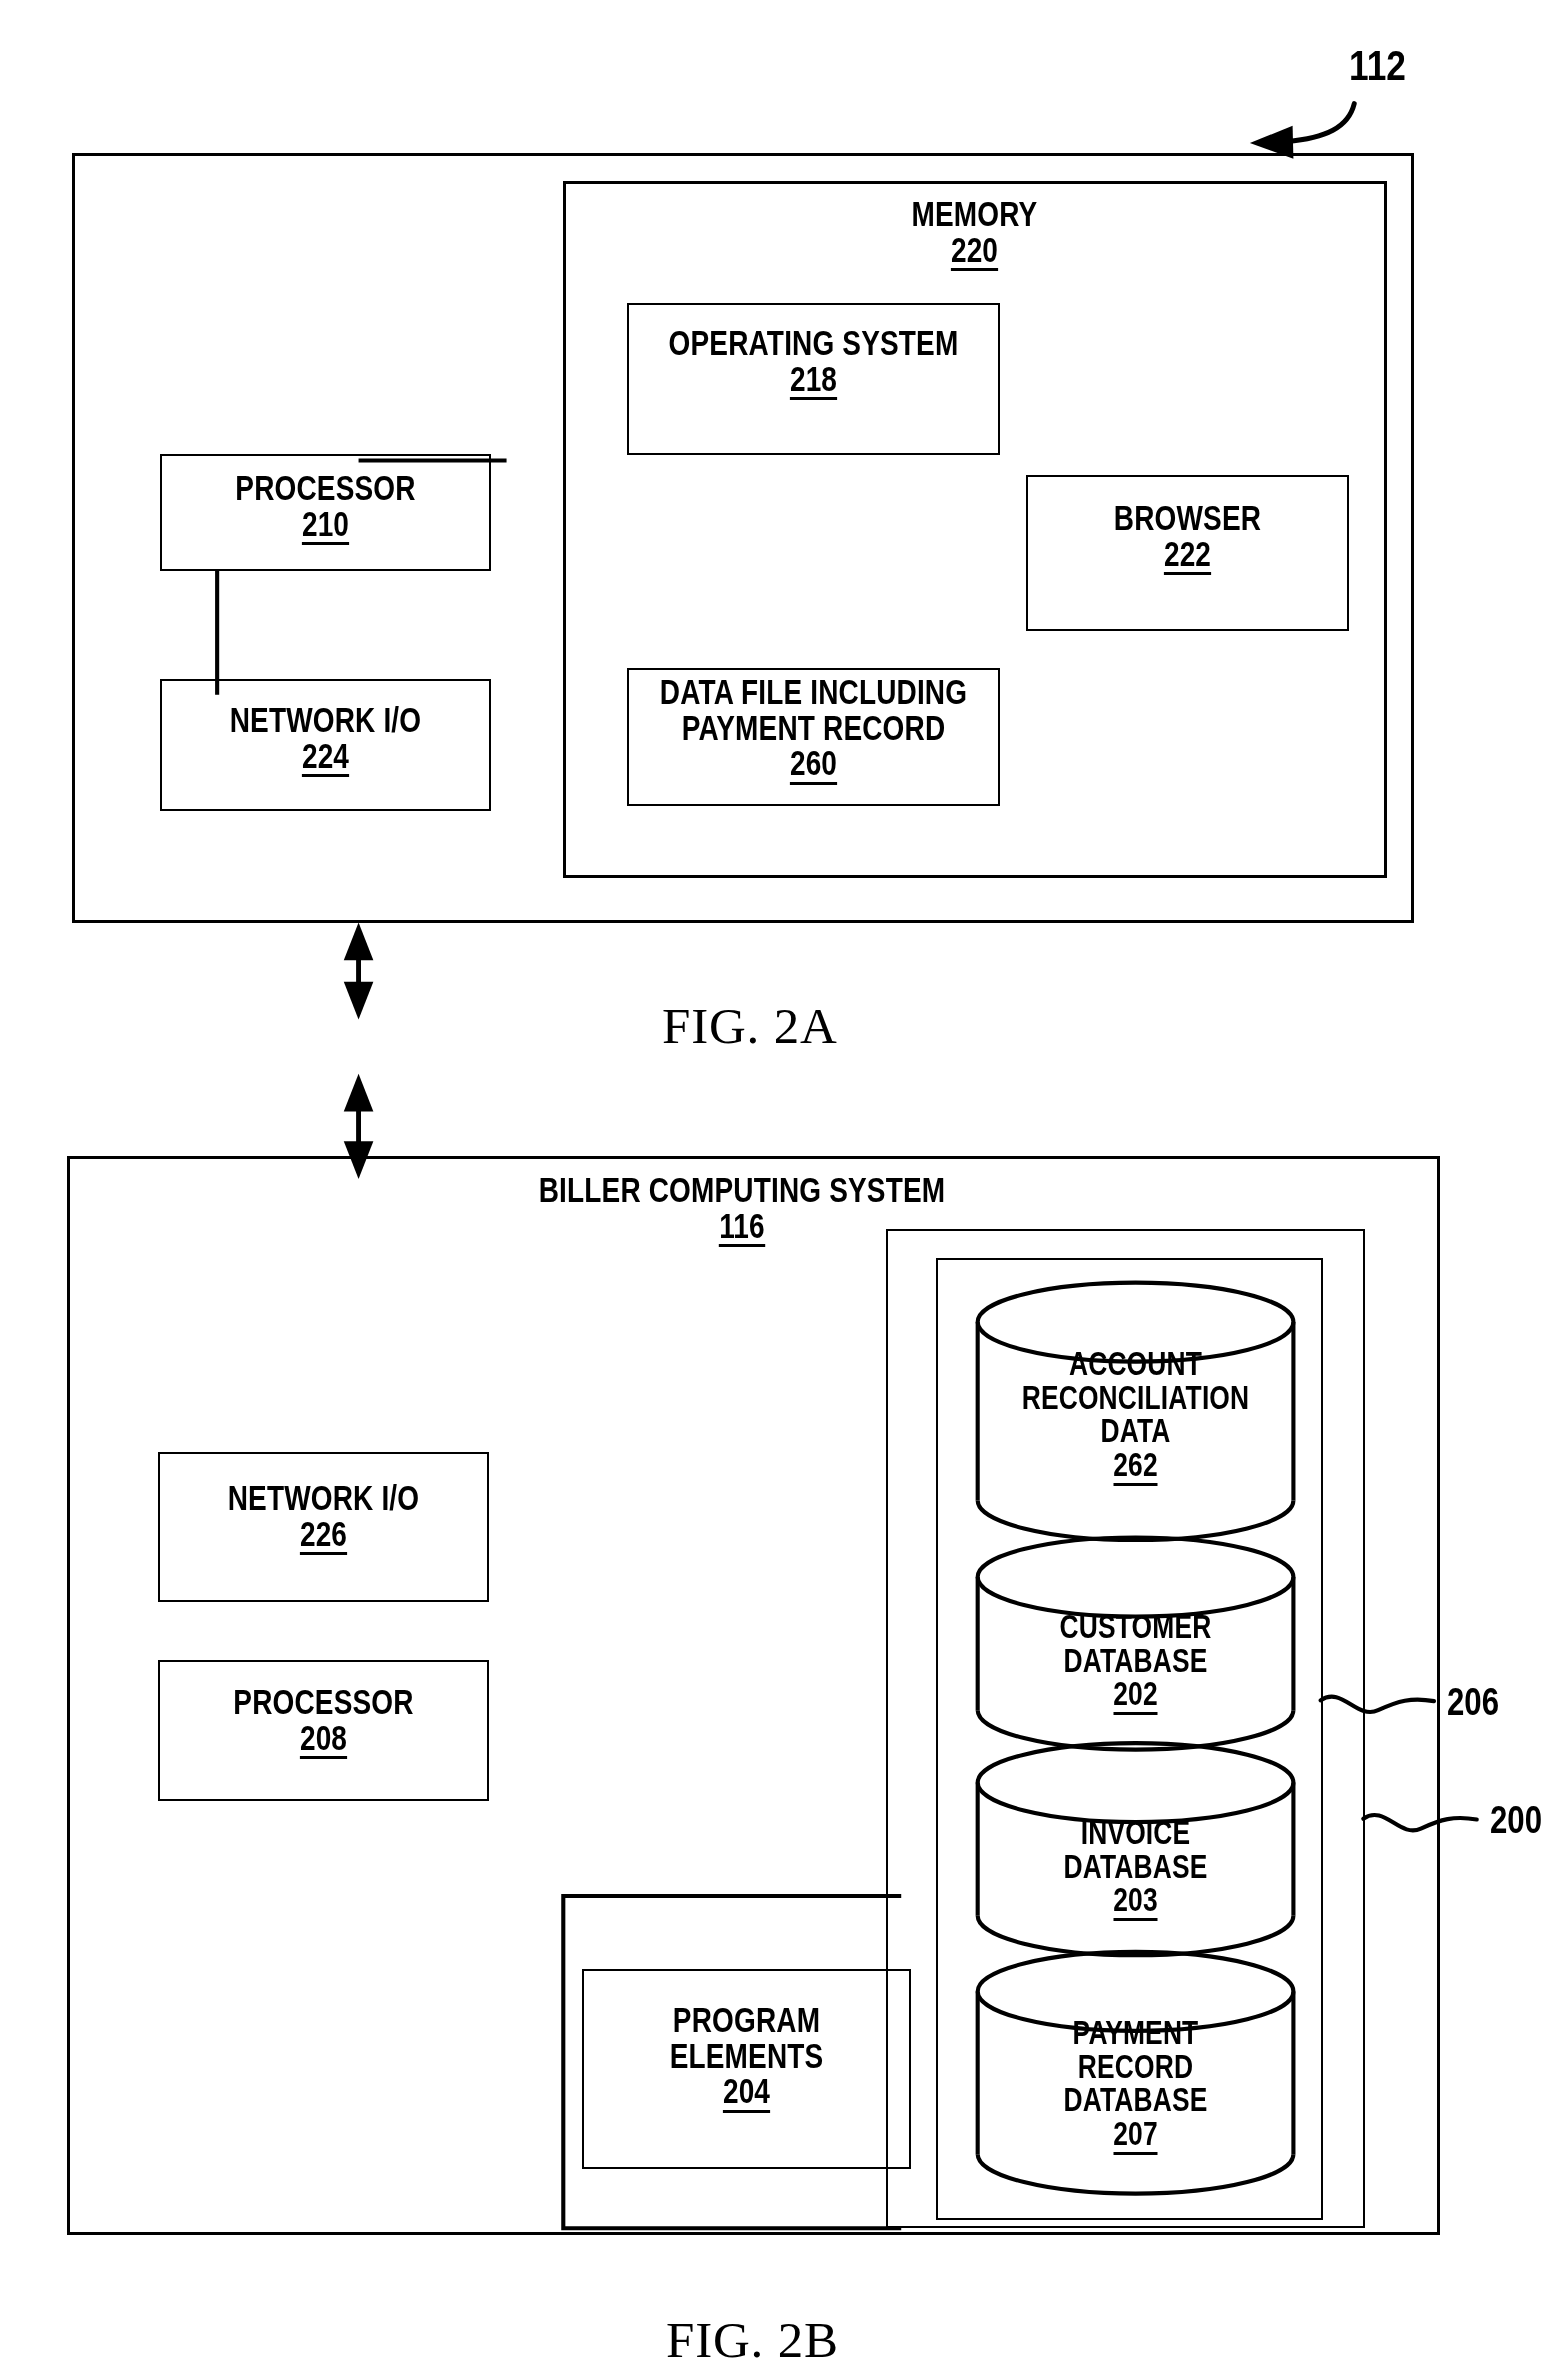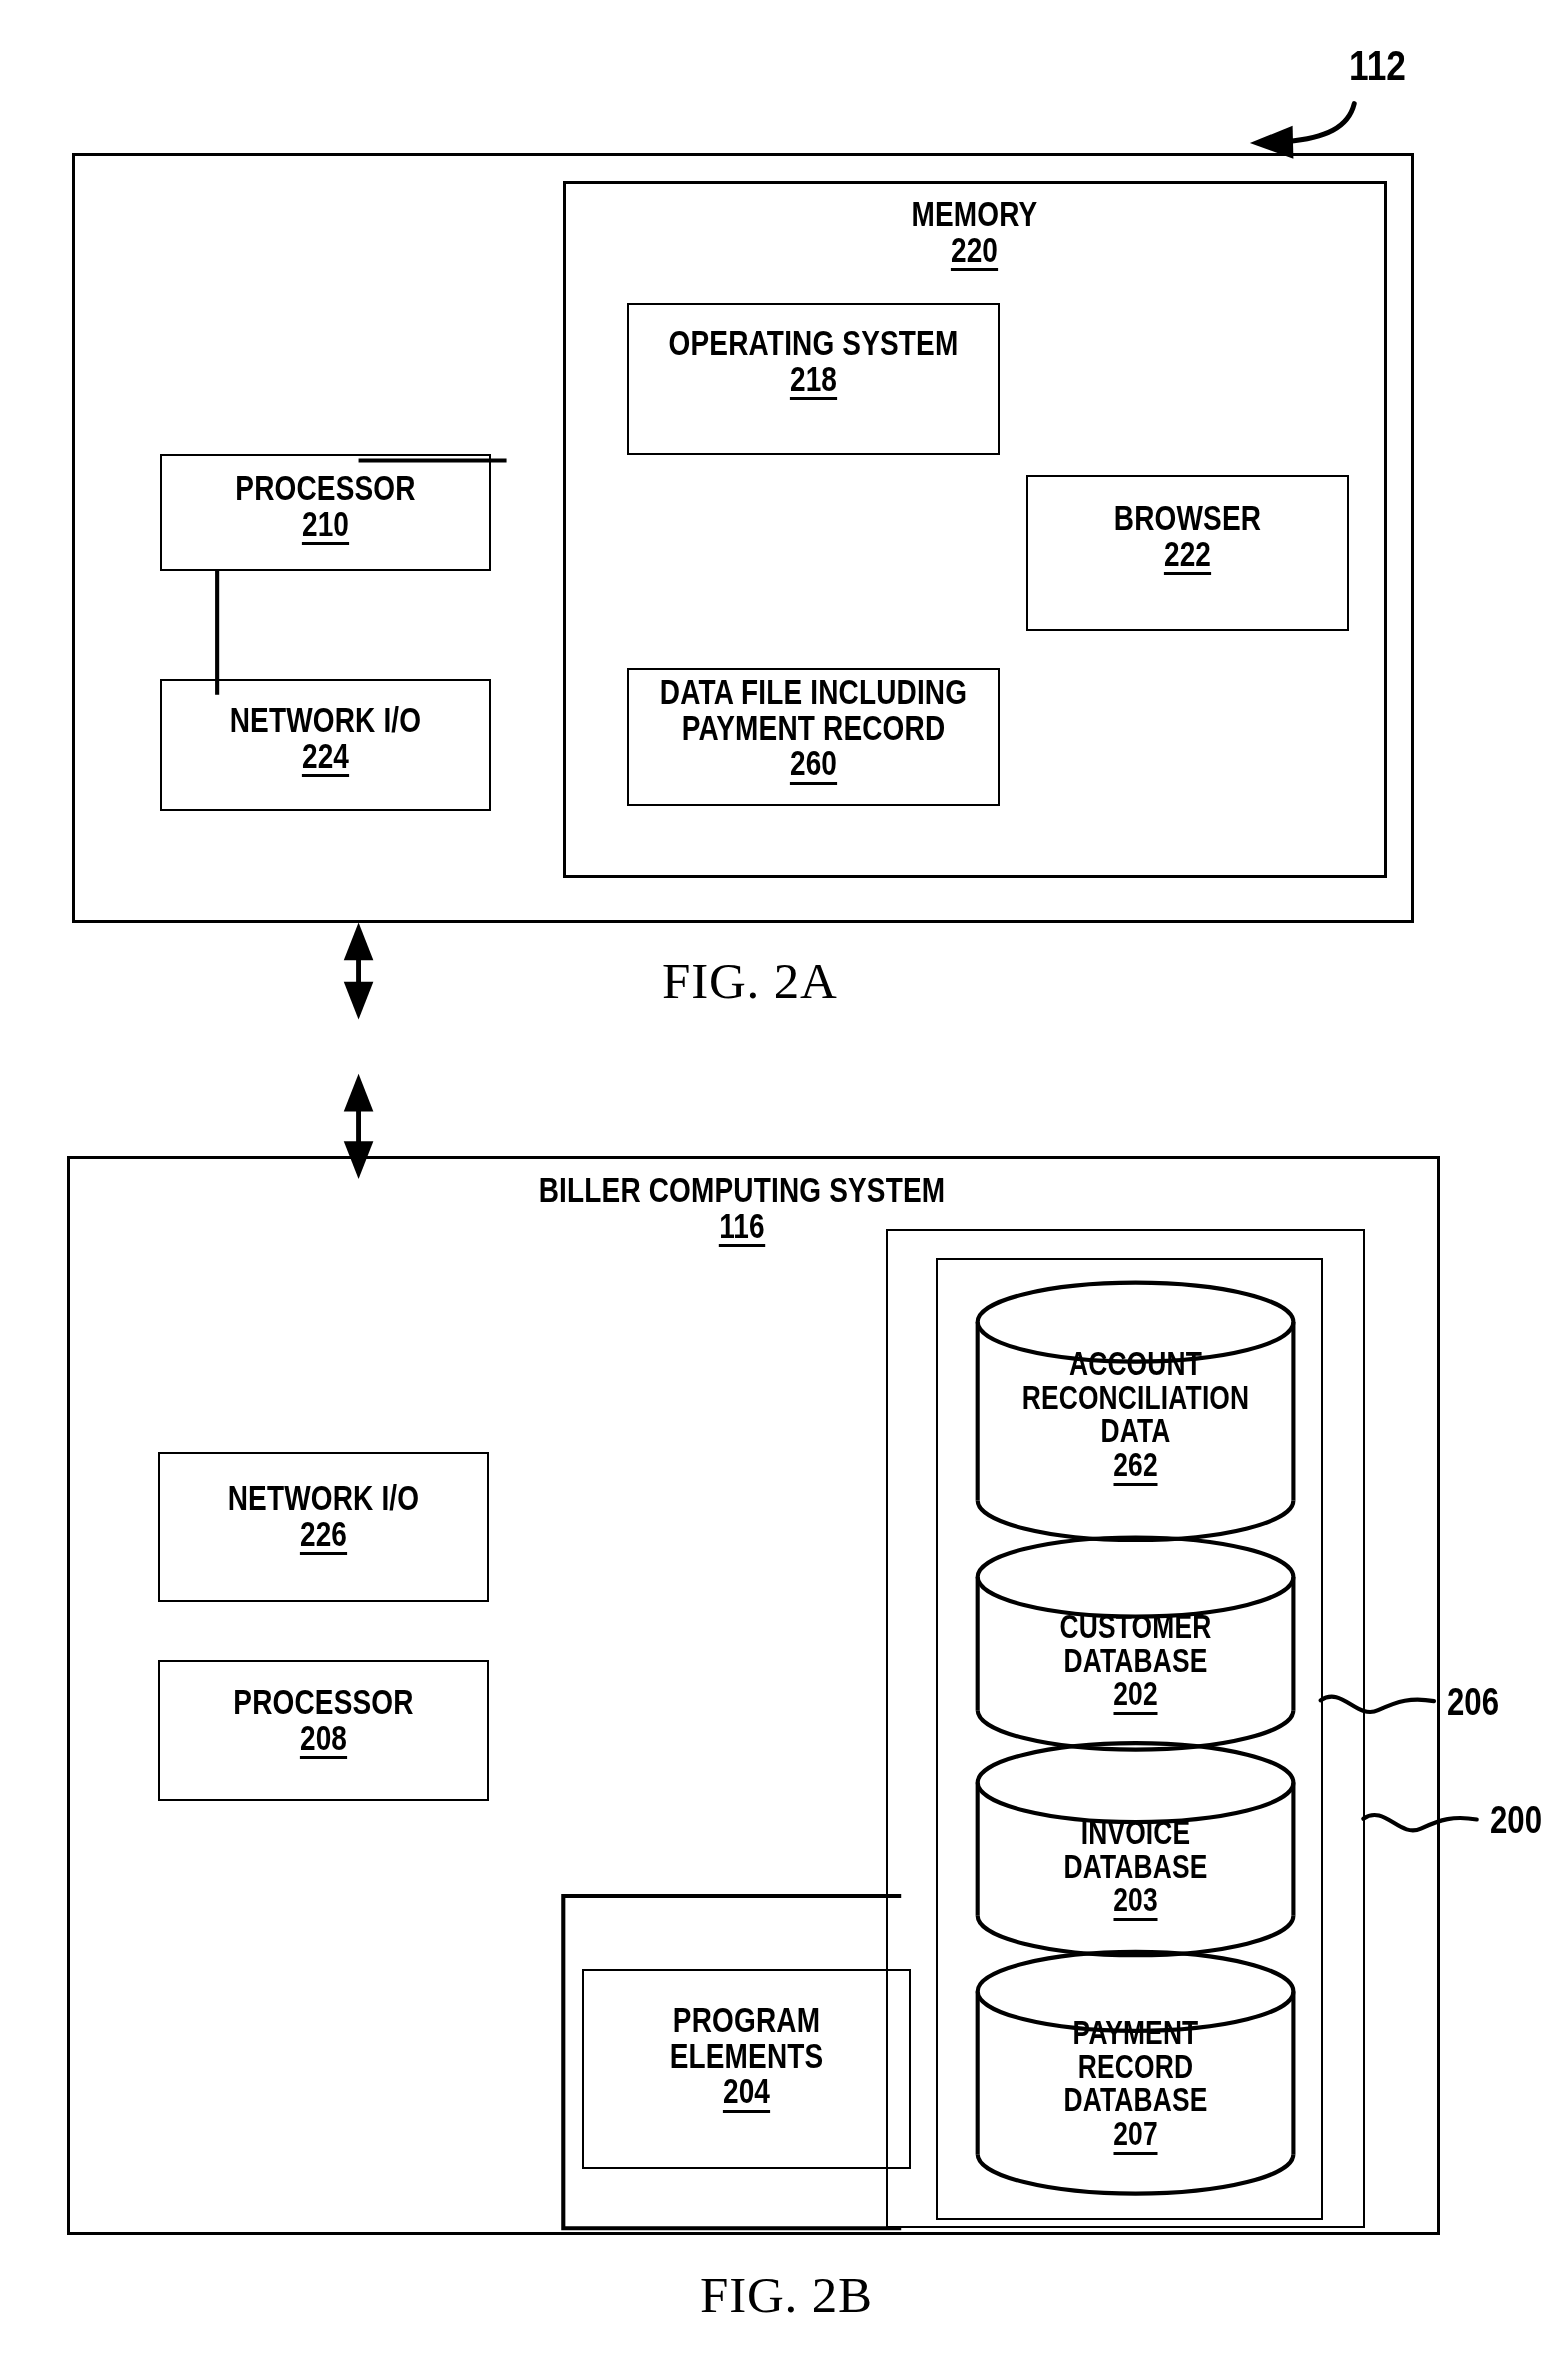--- a/index.html
+++ b/index.html
@@ -64,20 +64,21 @@
 
   
   .figcap {
     position: absolute;
     font-family: "Liberation Serif", "DejaVu Serif", serif;
     font-size: 51px;
     font-weight: normal;
     letter-spacing: 0.8px;
     color: #000;
     white-space: nowrap;
+    margin-top: 45px;
   }
 
   
   .callout {
     position: absolute;
     font-family: "Liberation Sans Narrow", "Liberation Sans", sans-serif;
     font-weight: bold;
     font-size: 38px;
     transform: scaleX(0.82);
     transform-origin: left center;
@@ -250,16 +251,16 @@
   <div class="tblock f33" style="left:958px; top:2016px; width:355px;">
     <span class="ln">PAYMENT</span>
     <span class="ln">RECORD</span>
     <span class="ln">DATABASE</span>
     <span class="ln"><span class="ref">207</span></span>
   </div>
 
   <div class="callout" style="left:1447px; top:1681px;">206</div>
   <div class="callout" style="left:1490px; top:1799px;">200</div>
 
-  <div class="figcap" style="left:700px; top:2266px;">FIG. 2B</div>
+  <div class="figcap" style="left:666px; top:2266px;">FIG. 2B</div>
 
 </div>
 
 
 </body></html>

